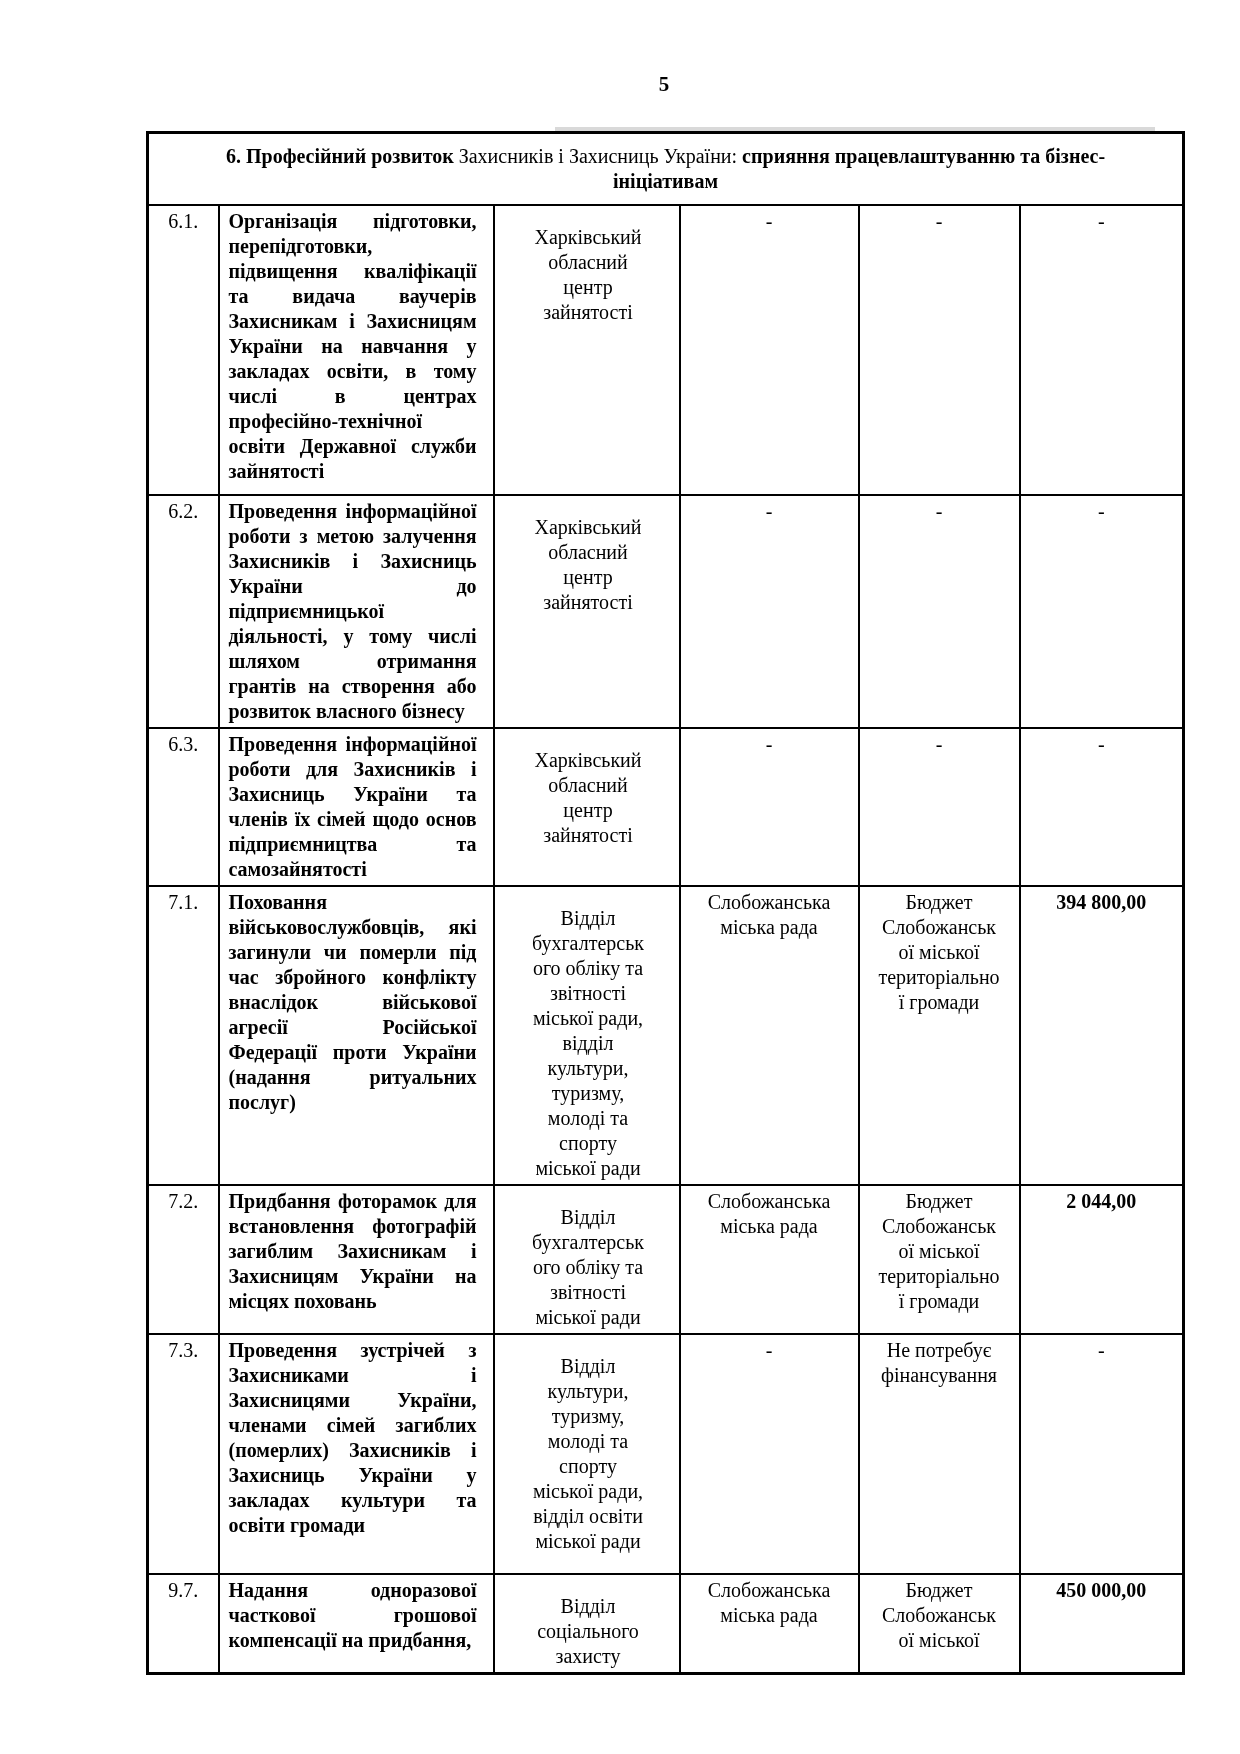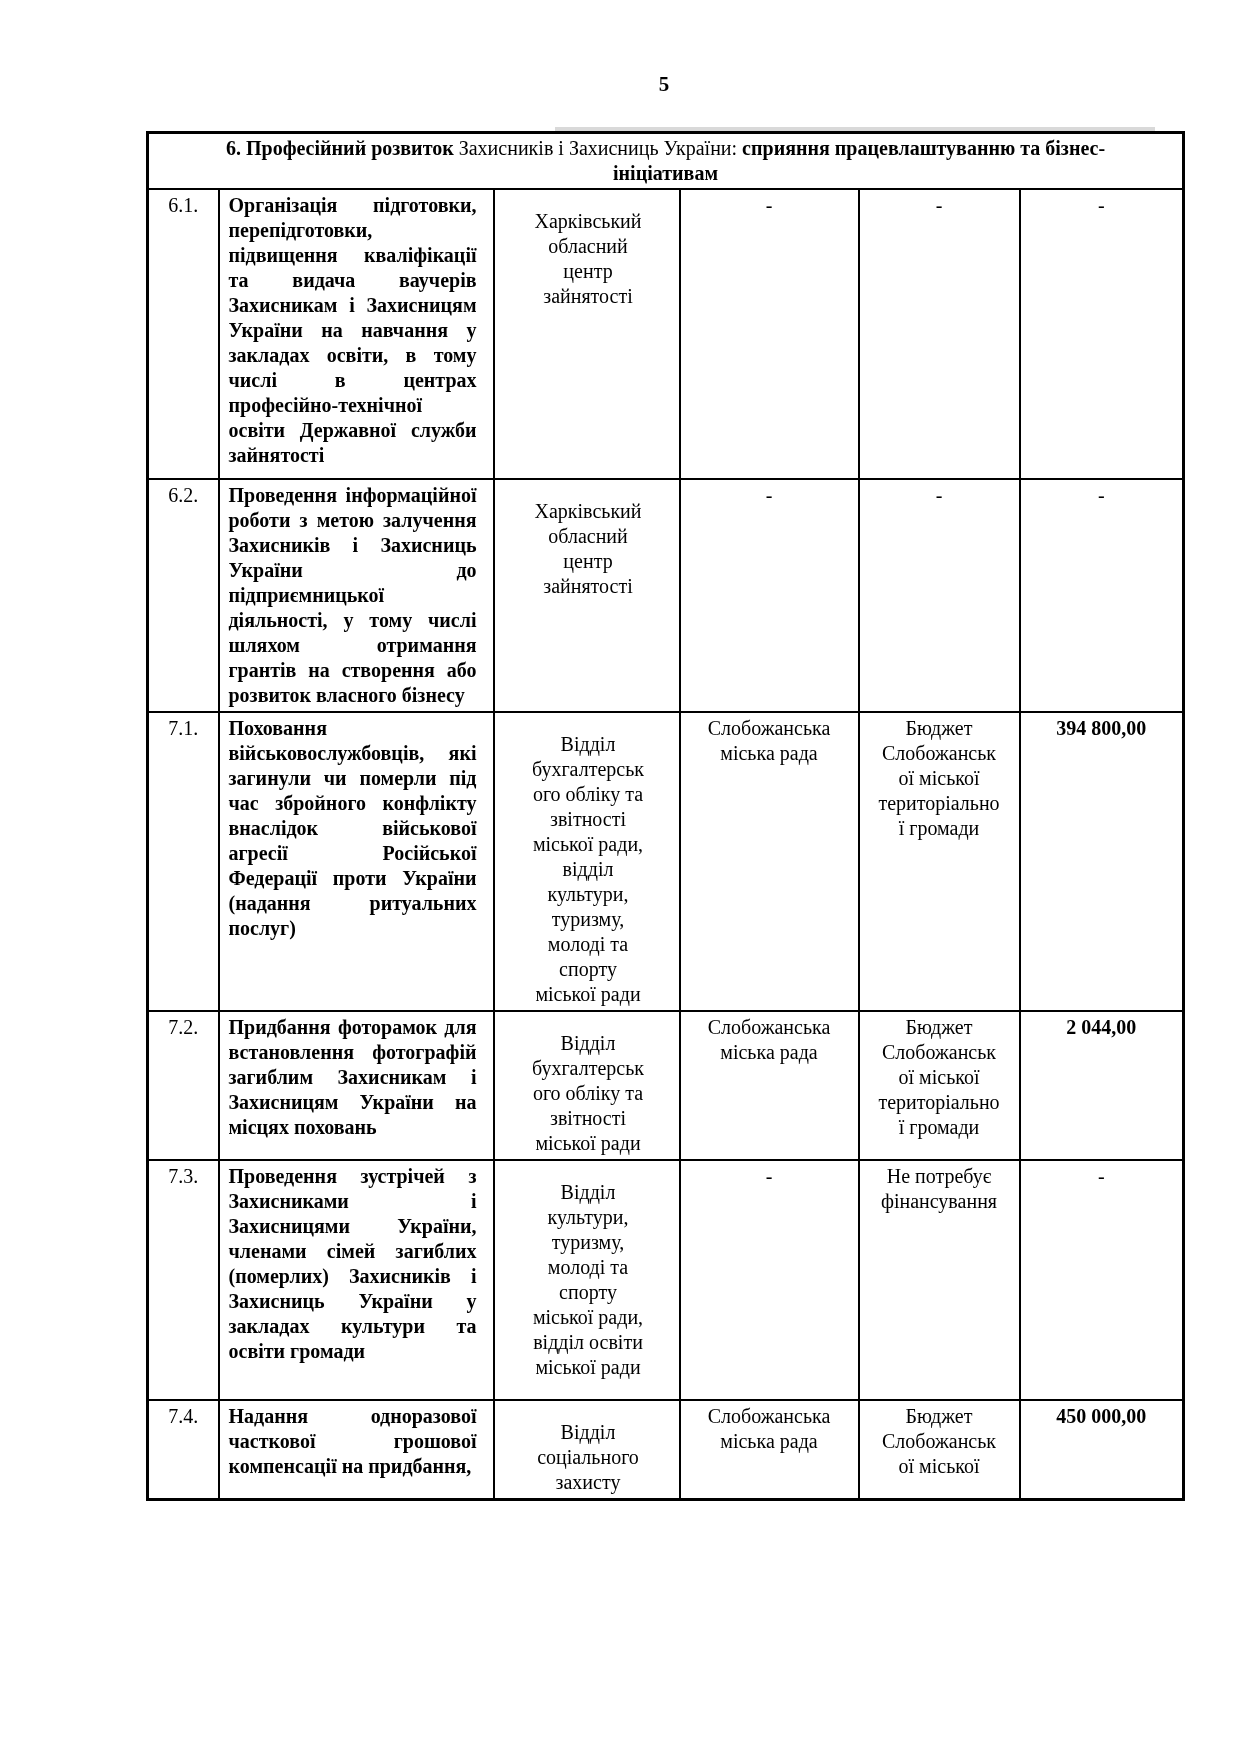--- a/index.html
+++ b/index.html
@@ -43,21 +43,21 @@
     border: 2px solid #000;
     vertical-align: top;
     padding: 3px 6px;
   }
   td.section-header {
     text-align: center;
     font-weight: bold;
     vertical-align: middle;
     padding: 2px 10px;
   }
-  .sec-inner { max-width: 950px; margin: 0 auto; }
+  .sec-inner { max-width: 950px; margin: 8px auto; }
   .reg { font-weight: normal; }
   td.num    { text-align: center; padding: 3px 2px; }
   td.activity {
     text-align: justify;
     padding: 3px 16px 3px 9px;
     overflow-wrap: break-word;
     font-weight: bold;
   }
   td.executor {
     text-align: center;
@@ -119,20 +119,31 @@
       <td class="activity">Проведення інформаційної роботи з метою залучення Захисників і Захисниць України до підприємницької діяльності, у тому числі шляхом отримання грантів на створення або розвиток власного бізнесу</td>
       <td class="executor">Харківський
 обласний
 центр
 зайнятості</td>
       <td class="responsible">-</td>
       <td class="funding">-</td>
       <td class="amount">-</td>
     </tr>
 
+    <tr class="h-158">
+      <td class="num">6.3.</td>
+      <td class="activity">Проведення інформаційної роботи для Захисників і Захисниць України та членів їх сімей щодо основ підприємництва та самозайнятості</td>
+      <td class="executor">Харківський
+обласний
+центр
+зайнятості</td>
+      <td class="responsible">-</td>
+      <td class="funding">-</td>
+      <td class="amount">-</td>
+    </tr>
 
 
     <tr class="h-290">
       <td class="num">7.1.</td>
       <td class="activity">Поховання військовослужбовців, які загинули чи померли під час збройного конфлікту внаслідок військової агресії Російської Федерації проти України (надання ритуальних послуг)</td>
       <td class="executor">Відділ
 бухгалтерськ
 ого обліку та
 звітності
 міської ради,
@@ -179,21 +190,21 @@
 міської ради,
 відділ освіти
 міської ради</td>
       <td class="responsible">-</td>
       <td class="funding">Не потребує
 фінансування</td>
       <td class="amount">-</td>
     </tr>
 
     <tr class="h-last">
-      <td class="num">7.4.</td>
+      <td class="num">9.7.</td>
       <td class="activity">Надання одноразової часткової грошової компенсації на придбання,</td>
       <td class="executor">Відділ
 соціального
 захисту</td>
       <td class="responsible">Слобожанська міська рада</td>
       <td class="funding">Бюджет
 Слобожанськ
 ої міської</td>
       <td class="amount bold">450 000,00</td>
     </tr>

